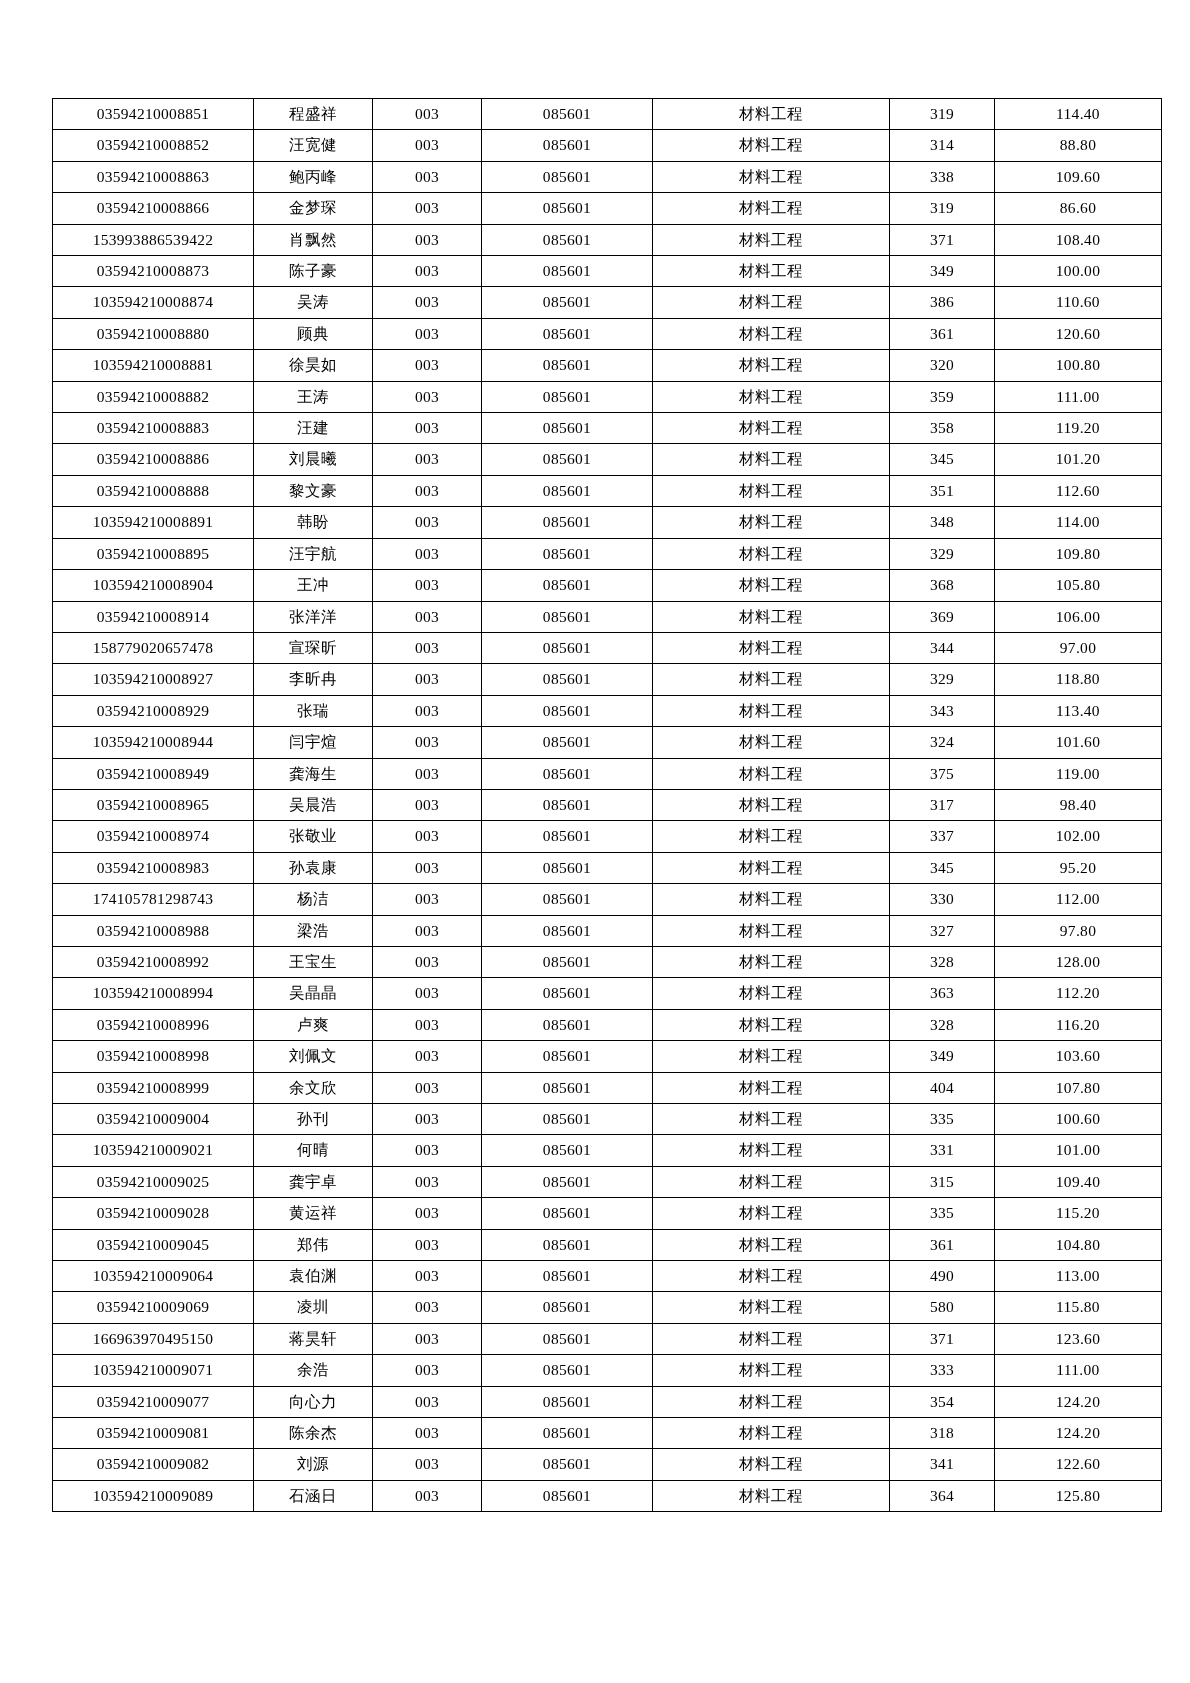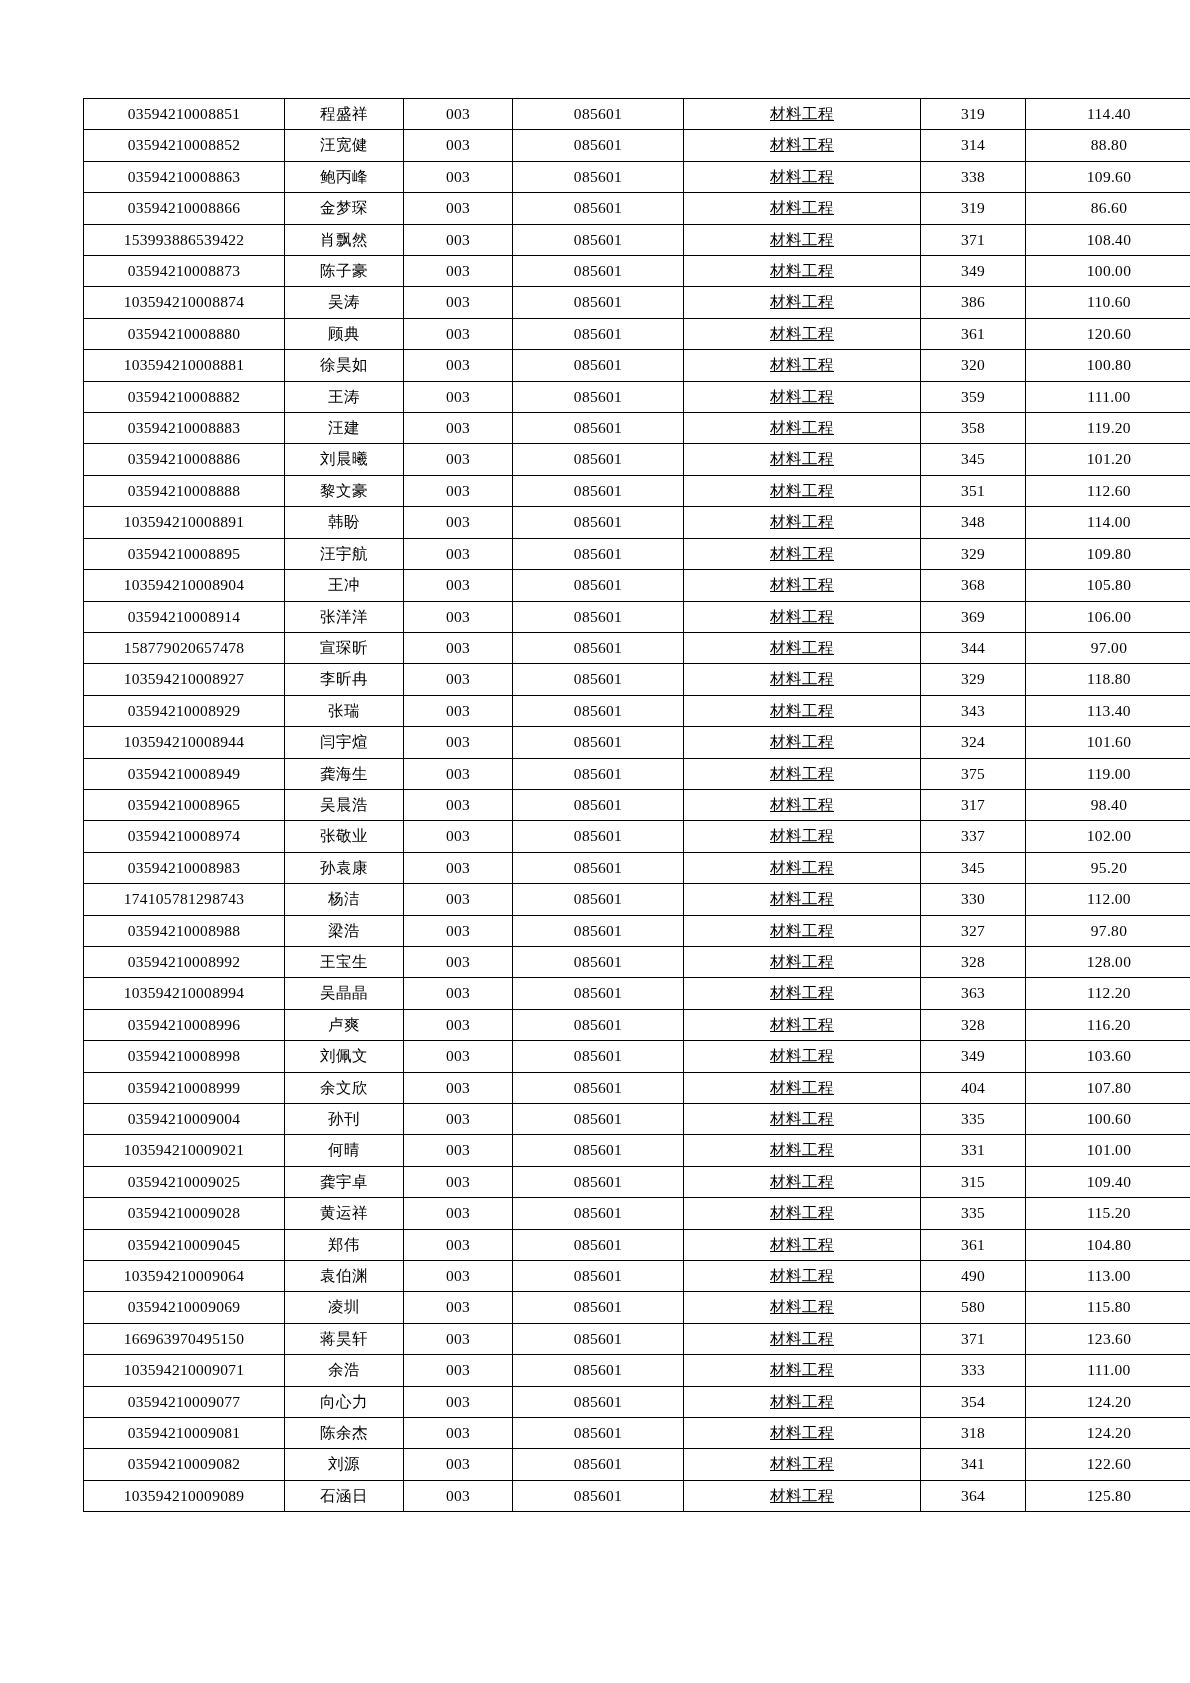--- a/index.html
+++ b/index.html
@@ -11,21 +11,21 @@
     width: 1190px;
     height: 1683px;
     font-family: "Liberation Serif", "DejaVu Serif", serif;
     color: #000000;
   }
   .page {
     position: relative;
     width: 1190px;
     height: 1683px;
     box-sizing: border-box;
-    padding: 98px 108px 0 83px;
+    padding: 98px 108px 0 52px;
   }
   table.roster {
     border-collapse: collapse;
     table-layout: fixed;
     width: 974px;
     margin: 0;
   }
   table.roster td {
     border: 1px solid #000000;
     height: 30.4px;
@@ -34,21 +34,21 @@
     text-align: center;
     vertical-align: middle;
     font-size: 15.5px;
     white-space: nowrap;
     overflow: hidden;
   }
   td.c-id     { width: 196px; }
   td.c-name   { width: 114px; }
   td.c-dept   { width: 104px; margin-left: 9px; }
   td.c-major  { width: 166px; }
-  td.c-mname  { width: 232px; text-decoration: underline; }
+  td.c-mname  { width: 232px; }
   td.c-score  { width: 100px; }
   td.c-total  { width: 162px; }
   td.c-name, td.c-mname {
     font-family: "DejaVu Sans", "Liberation Sans", sans-serif;
     font-size: 15px;
     letter-spacing: 0.5px;
   }
   td.c-id, td.c-dept, td.c-major, td.c-score, td.c-total {
     font-family: "Liberation Serif", "DejaVu Serif", serif;
     letter-spacing: 0.3px;

